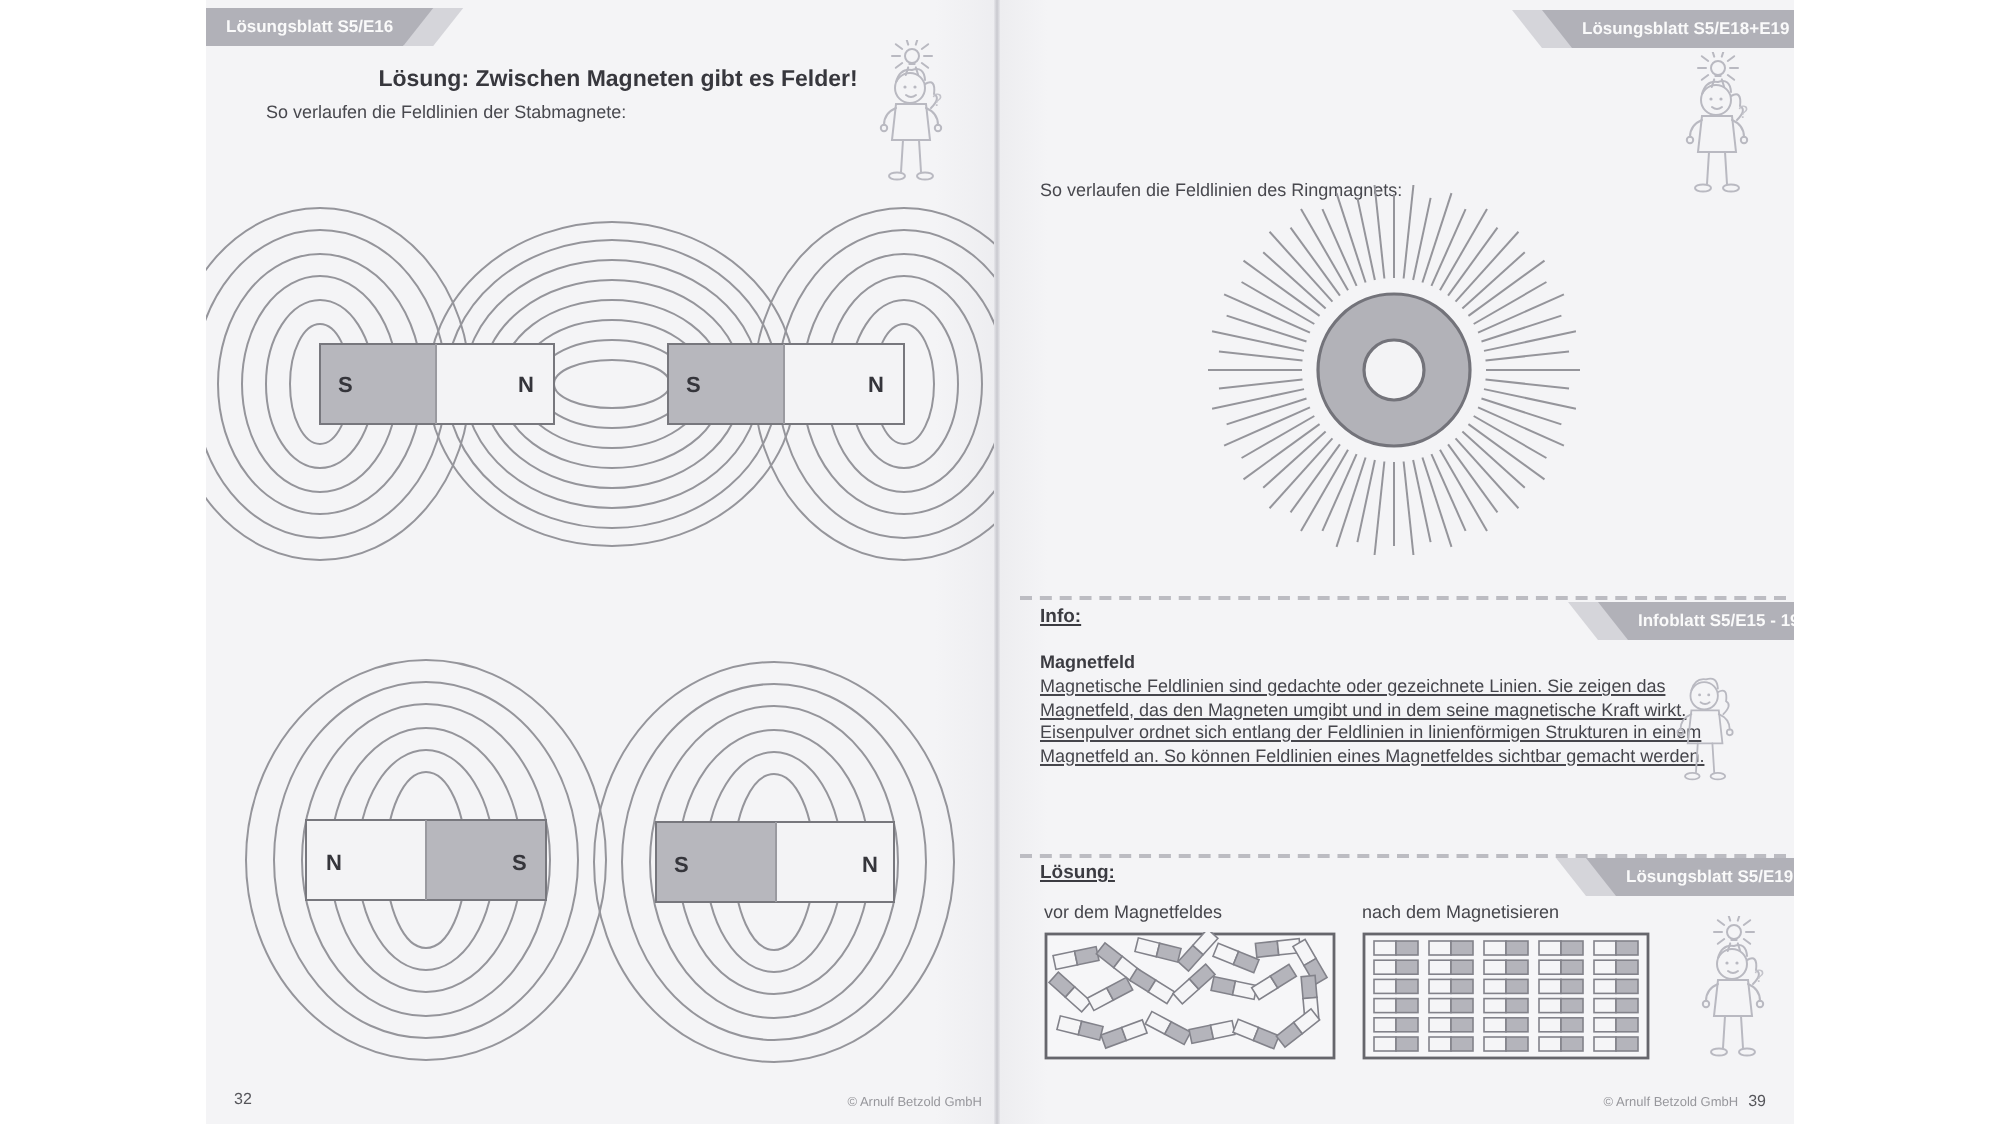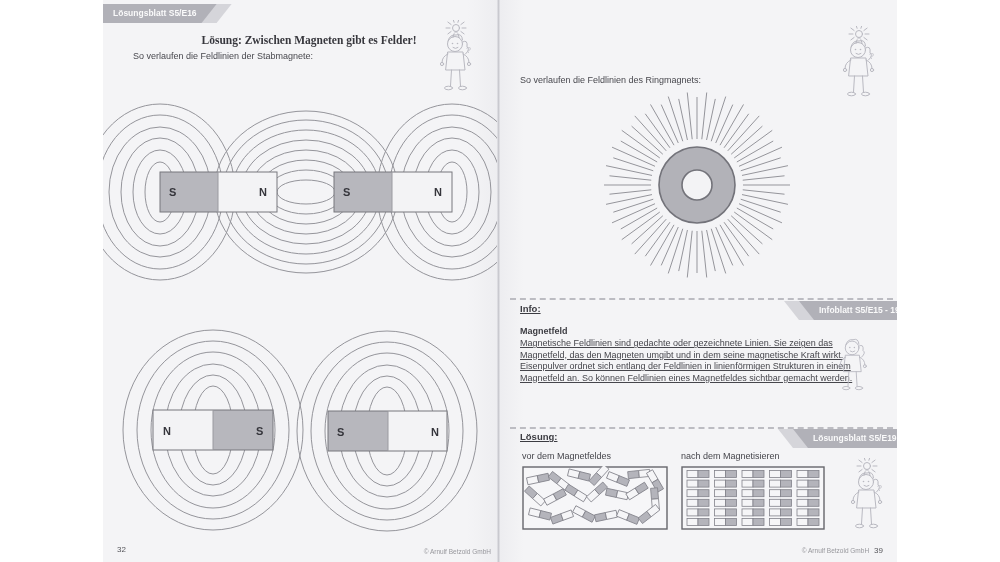--- a/index.html
+++ b/index.html
@@ -16,21 +16,21 @@
        color:rgba(255,255,255,0.93);font-size:8.5px;font-weight:bold;white-space:nowrap;}
   .tab::before{content:"";position:absolute;inset:0;background:#b1b1b8;z-index:-1;}
   .tab-l{padding:0 20px 0 10px;}
   .tab-l::before{clip-path:polygon(0 0,100% 0,calc(100% - 15px) 100%,0 100%);}
   .tab-l::after{content:"";position:absolute;top:0;bottom:0;right:-15px;width:30px;background:#d5d5da;
        clip-path:polygon(0 0,100% 0,calc(100% - 15px) 100%,0 100%);z-index:-2;}
   .tab-r{padding:0 10px 0 20px;text-align:right;}
   .tab-r::before{clip-path:polygon(0 0,100% 0,100% 100%,15px 100%);}
   .tab-r::after{content:"";position:absolute;top:0;bottom:0;left:-15px;width:30px;background:#d5d5da;
        clip-path:polygon(0 0,100% 0,100% 100%,15px 100%);z-index:-2;}
-  .title{position:absolute;left:16px;right:0;text-align:center;font-size:11.5px;font-weight:bold;color:#37373d;font-family:Liberation Serif, serif;}
+  .title{position:absolute;left:16px;right:0;text-align:center;font-size:11.5px;font-weight:bold;color:#37373d;}
   .subtitle{position:absolute;font-size:9px;color:#48484e;}
   .diag{position:absolute;left:0;}
   .fieldlines ellipse, .fieldlines line{stroke:#95959b;stroke-width:1;fill:none;}
   .pole{font-size:11px;font-weight:bold;fill:#35353b;font-family:"Liberation Sans",sans-serif;}
   .dash-line{position:absolute;left:10px;right:4px;border-top:2px dashed #bcbcc2;height:0;}
   .sec-head{position:absolute;font-size:9.5px;font-weight:bold;color:#3c3c42;text-decoration:underline;}
   .sub-head{position:absolute;font-size:9px;font-weight:bold;color:#3c3c42;}
   .para{position:absolute;font-size:9px;color:#46464c;line-height:11.5px;white-space:nowrap;}
   .vn-label{position:absolute;font-size:9px;color:#46464c;}
   .minibox{position:absolute;}
@@ -155,21 +155,24 @@
         <text class="pole" x="234" y="118">S</text>
         <text class="pole" x="328" y="118">N</text>
       </g>
     </svg>
 
     <span class="pageno" style="left:14px;top:545px;">32</span>
     <span class="copyright" style="right:8px;top:548px;">© Arnulf Betzold GmbH</span>
   </section>
 
   <section class="page page-right">
-    <p class="subtitle" style="left:20px;top:40px;margin-top:35px;">So verlaufen die Feldlinien des Ringmagnets:</p>
+    <div class="tab tab-r" style="right:0;top:5px;width:126px;">
+      <span>Lösungsblatt S5/E18+E19</span>
+    </div>
+    <p class="subtitle" style="left:20px;top:55px;margin-top:35px;">So verlaufen die Feldlinien des Ringmagnets:</p>
 
     <div class="char" style="left:336px;top:26px;"><svg viewBox="0 0 44 92" xmlns="http://www.w3.org/2000/svg">
           <line x1="28.0" y1="8.0" x2="32.0" y2="8.0" stroke="#b9b9c1" stroke-width="1" fill="none" stroke-linecap="round"></line>
           <line x1="26.9" y1="11.5" x2="30.1" y2="13.9" stroke="#b9b9c1" stroke-width="1" fill="none" stroke-linecap="round"></line>
           <line x1="23.9" y1="13.7" x2="25.1" y2="17.5" stroke="#b9b9c1" stroke-width="1" fill="none" stroke-linecap="round"></line>
           <line x1="20.1" y1="13.7" x2="18.9" y2="17.5" stroke="#b9b9c1" stroke-width="1" fill="none" stroke-linecap="round"></line>
           <line x1="17.1" y1="11.5" x2="13.9" y2="13.9" stroke="#b9b9c1" stroke-width="1" fill="none" stroke-linecap="round"></line>
           <line x1="16.0" y1="8.0" x2="12.0" y2="8.0" stroke="#b9b9c1" stroke-width="1" fill="none" stroke-linecap="round"></line>
           <line x1="17.1" y1="4.5" x2="13.9" y2="2.1" stroke="#b9b9c1" stroke-width="1" fill="none" stroke-linecap="round"></line>
           <line x1="20.1" y1="2.3" x2="18.9" y2="-1.5" stroke="#b9b9c1" stroke-width="1" fill="none" stroke-linecap="round"></line>

